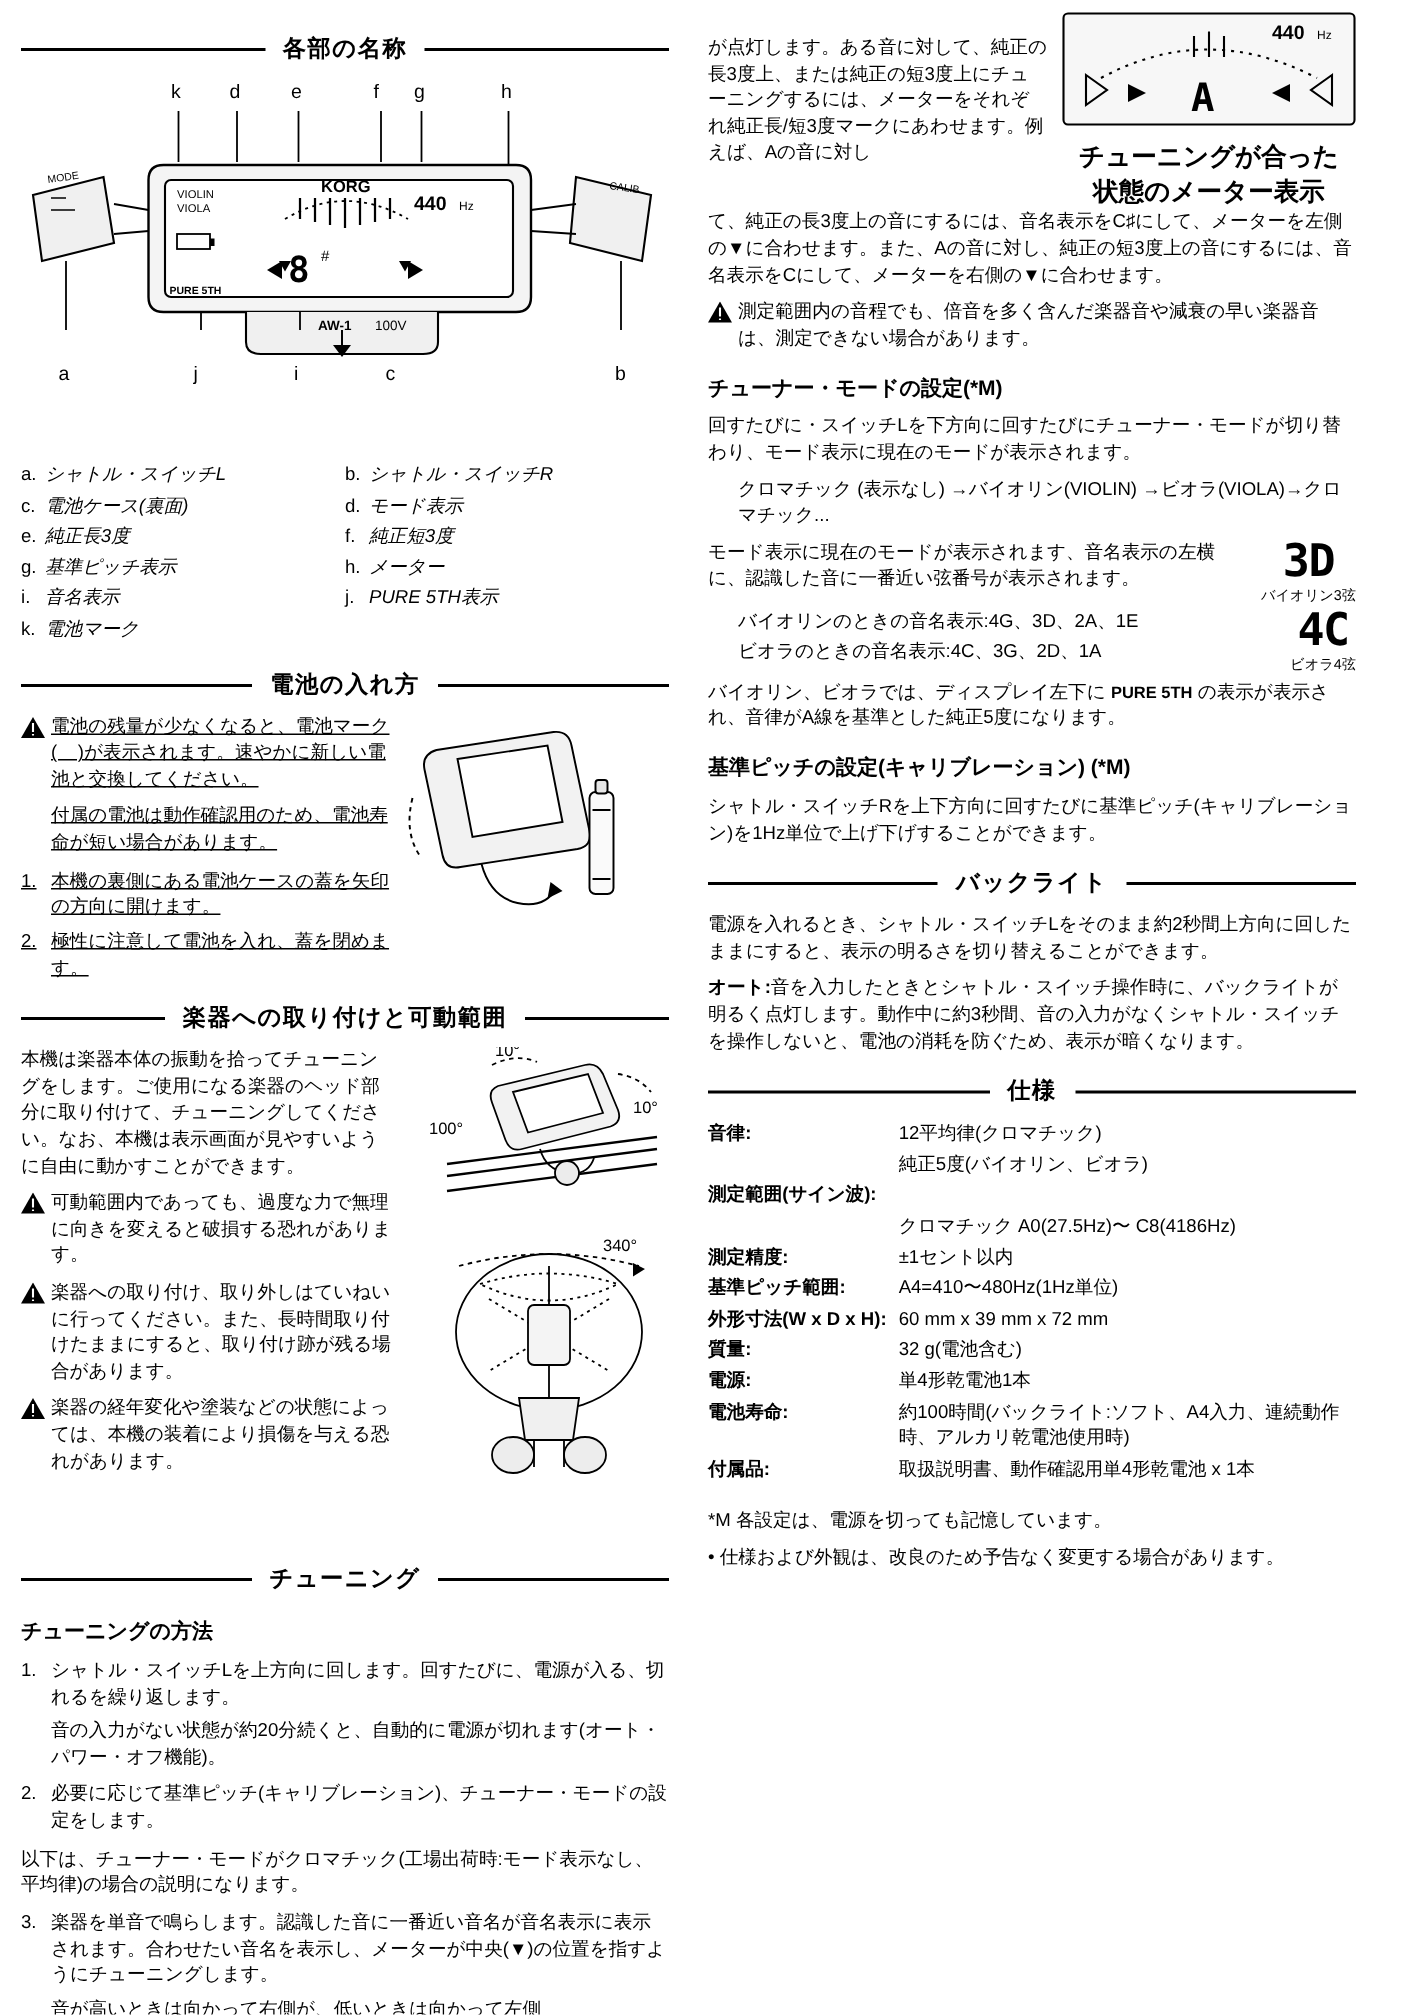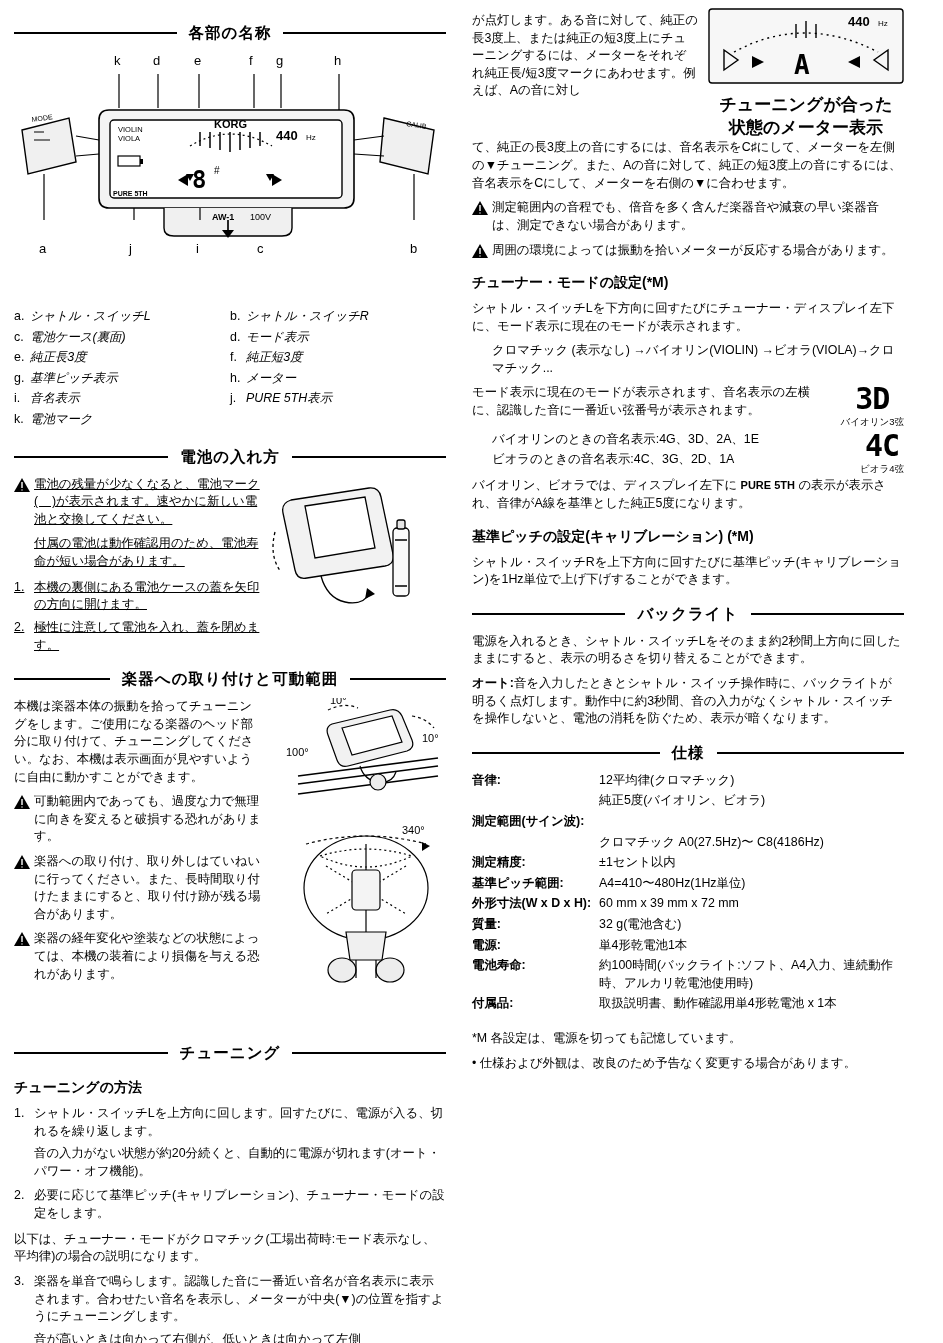--- a/index.html
+++ b/index.html
@@ -358,21 +358,21 @@
             <span class="num">3.</span>
             <span class="txt">楽器を単音で鳴らします。認識した音に一番近い音名が音名表示に表示されます。合わせたい音名を表示し、メーターが中央(▼)の位置を指すようにチューニングします。</span>
           </li>
     </ol>
     <p class="indent">音が高いときは向かって右側が、低いときは向かって左側</p>
   </div>
 
   <div class="colR">
 
     <div style="display:flex;gap:10px;align-items:flex-start;">
-      <p style="flex:1;margin-top:4px;">が点灯します。ある音に対して、純正の長3度上、または純正の短3度上にチューニングするには、メーターをそれぞれ純正長/短3度マークにあわせます。例えば、Aの音に対し</p>
+      <p style="flex:1;margin-top:15px;">が点灯します。ある音に対して、純正の長3度上、または純正の短3度上にチューニングするには、メーターをそれぞれ純正長/短3度マークにあわせます。例えば、Aの音に対し</p>
       <div style="flex:0 0 196px;">
         <svg width="196" height="76" viewBox="0 0 196 76">
           <rect x="1" y="1" width="194" height="74" rx="3" fill="#f7f7f7" stroke="#000" stroke-width="1.4"></rect>
           <g stroke="#000" fill="none" stroke-width="1.4">
             <path d="M26,44 Q96,6 170,44" stroke-dasharray="2,4"></path>
             <line x1="88" y1="16" x2="88" y2="30"></line>
             <line x1="98" y1="13" x2="98" y2="30"></line>
             <line x1="108" y1="16" x2="108" y2="30"></line>
             <path d="M16,42 l14,10 l-14,10 z" fill="none"></path>
             <path d="M180,42 l-14,10 l14,10 z" fill="none"></path>
@@ -383,43 +383,34 @@
           <text x="140" y="18" font-size="13" font-weight="bold" font-family="Liberation Sans, sans-serif">440</text>
           <text x="170" y="18" font-size="8" font-family="Liberation Sans, sans-serif">Hz</text>
         </svg>
         <div class="meter-cap">
           <span>チューニングが合った</span><br>
           <span>状態のメーター表示</span>
         </div>
       </div>
     </div>
 
-    <p>て、純正の長3度上の音にするには、音名表示をC♯にして、メーターを左側の▼チューニング。また、Aの音に対して、純正の短3度上の音にするには、音名表示をCにして、メーターを右側の▼に合わせます。</p>
+    <p>て、純正の長3度上の音にするには、音名表示をC♯にして、メーターを左側の▼に合わせます。また、Aの音に対し、純正の短3度上の音にするには、音名表示をCにして、メーターを右側の▼に合わせます。</p>
 
     <div class="note">
       <div class="warn">
         <svg class="warnico" width="16" height="15" viewBox="0 0 16 15">
               <path d="M8 0 L16 14 L0 14 Z" fill="#000"></path>
               <path d="M8 4 L8 10 M8 11.4 L8 12.4" stroke="#fff" stroke-width="1.4"></path>
             </svg>
       </div>
       <div class="warntxt">測定範囲内の音程でも、倍音を多く含んだ楽器音や減衰の早い楽器音は、測定できない場合があります。</div>
     </div>
-    <div class="note">
-      <div class="warn">
-        <svg class="warnico" width="16" height="15" viewBox="0 0 16 15">
-              <path d="M8 0 L16 14 L0 14 Z" fill="#000"></path>
-              <path d="M8 4 L8 10 M8 11.4 L8 12.4" stroke="#fff" stroke-width="1.4"></path>
-            </svg>
-      </div>
-      <div class="warntxt">周囲の環境によっては振動を拾いメーターが反応する場合があります。</div>
-    </div>
 
     <h3 class="sub">チューナー・モードの設定(*M)</h3>
-    <p>シャトル・スイッチLを下方向に回すたびにチューナー・ディスプレイ左下に、モード表示に現在のモードが表示されます。</p>
+    <p>回すたびに・スイッチLを下方向に回すたびにチューナー・モードが切り替わり、モード表示に現在のモードが表示されます。</p>
     <p class="indent">クロマチック (表示なし) →バイオリン(VIOLIN) →ビオラ(VIOLA)→クロマチック...</p>
 
     <div class="clearfix">
       <div class="stringfig">
         <div class="glyph">3D</div>
         <div class="cap">バイオリン3弦</div>
       </div>
       <p>モード表示に現在のモードが表示されます、音名表示の左横に、認識した音に一番近い弦番号が表示されます。</p>
     </div>
 

